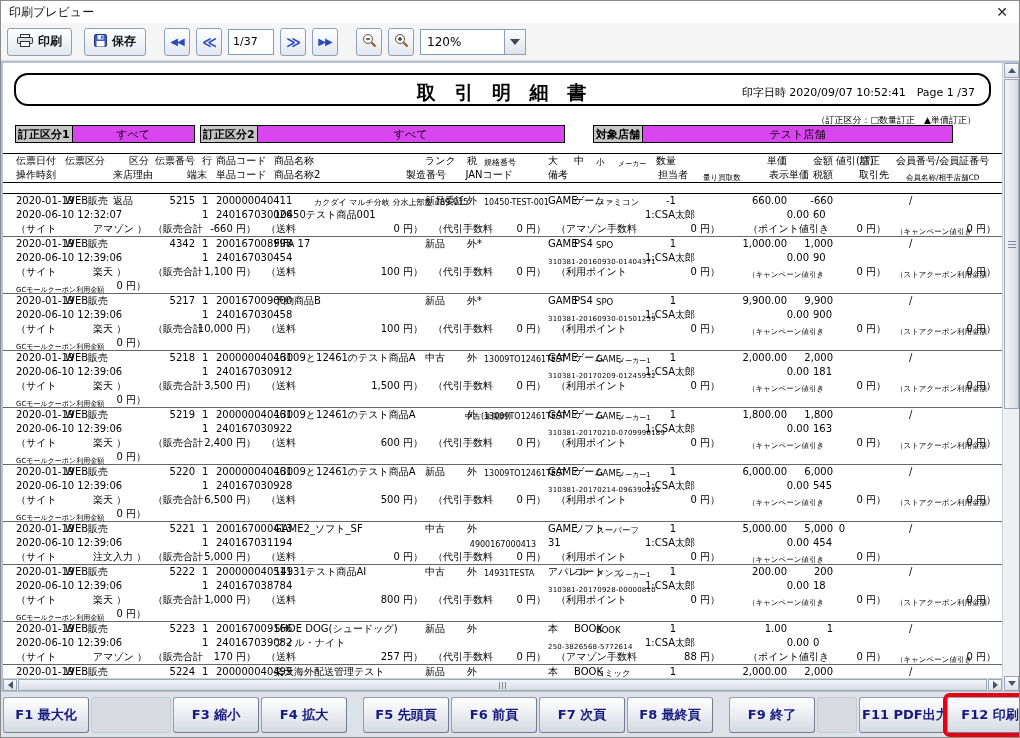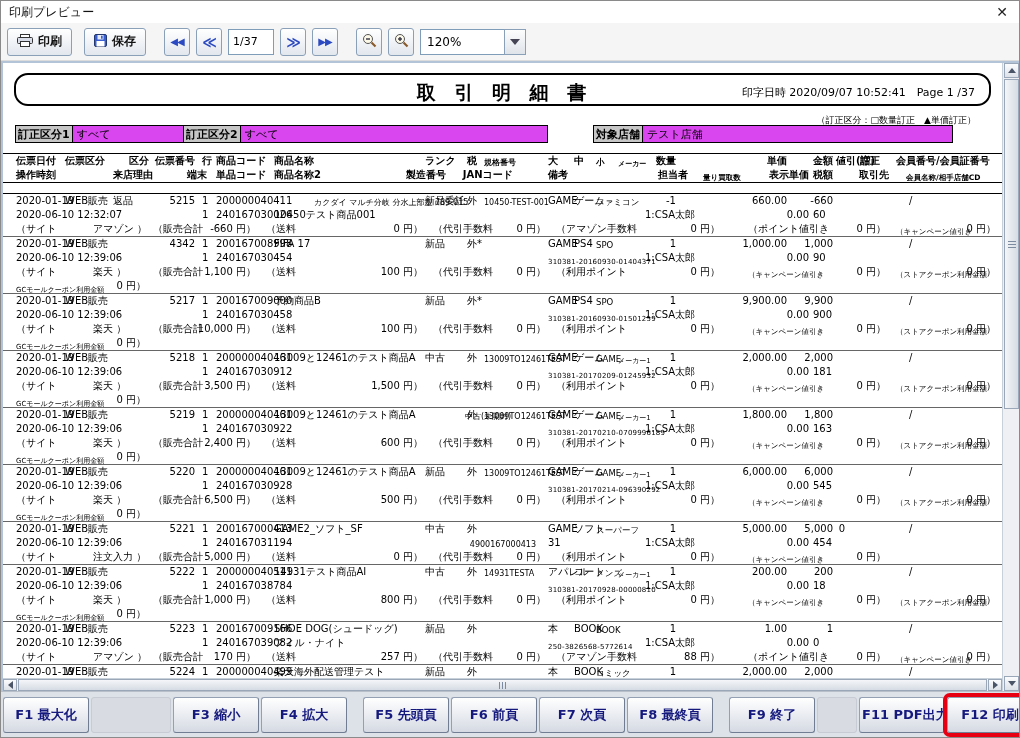--- a/index.html
+++ b/index.html
@@ -25,29 +25,29 @@
 
   
   .preview{position:absolute;top:60px;left:0;width:1020px;height:632px;background:#fff;border:2px solid #b3c4d9;}
   .page-content{position:absolute;left:0;top:0;right:17px;bottom:13px;overflow:hidden;background:#fff;color:#000;}
 
   
   .rbox{position:absolute;left:11px;top:10px;width:977px;height:33px;border:2px solid #000;border-radius:14px;}
   .rtitle{position:absolute;left:4px;right:0;top:5px;text-align:center;font-size:19px;font-weight:bold;letter-spacing:6px;}
   .rprintinfo{position:absolute;right:14px;top:10px;font-size:11px;margin-left:48px;}
   .corr-note{position:absolute;right:26px;top:51px;font-size:9px;}
-  .filter{position:absolute;top:62px;height:18px;display:flex;}
+  .filter{position:absolute;top:62px;height:18px;display:flex;text-align:center;}
   .filter .flabel{background:#c6c6c6;border:1px solid #000;font-size:11px;font-weight:bold;padding:1px 2px;white-space:nowrap;}
   .filter .fvalue{background:#d946ef;border:1px solid #000;border-left:none;font-size:11px;padding:1px 4px;white-space:nowrap;}
   .filter1{left:12px;} .filter1 .fvalue{width:122px;}
-  .filter2{left:180px;border-radius:6px;} .filter2 .fvalue{width:307px;}
+  .filter2{left:197px;border-radius:6px;} .filter2 .fvalue{width:307px;}
   .filter3{left:590px;} .filter3 .fvalue{width:310px;}
 
   
-  .thead{position:absolute;left:0;top:90px;width:999px;height:30px;border-top:1px solid #000;border-bottom:1px solid #000;font-weight:bold;}
+  .thead{position:absolute;left:0;top:90px;width:999px;height:30px;border-top:1px solid #000;border-bottom:1px solid #000;font-weight:normal;}
   .thead .r{height:14px;}
   .blocks{position:absolute;left:0;top:130px;width:999px;border-top:1px solid #000;}
   .block{position:relative;border-bottom:1px solid #666;}
   .r{position:relative;height:14px;line-height:14px;font-size:10px;white-space:nowrap;}
   .f{position:absolute;top:0;white-space:nowrap;}
   .sm{font-size:8px;top:2px;margin-left:40px;}
   .tn{font-size:7.5px;top:3px;}
 
   .p-date{left:13px}.p-type{left:62px}.p-reason{left:110px}
   .p-slip{left:148px;width:44px;text-align:right}

